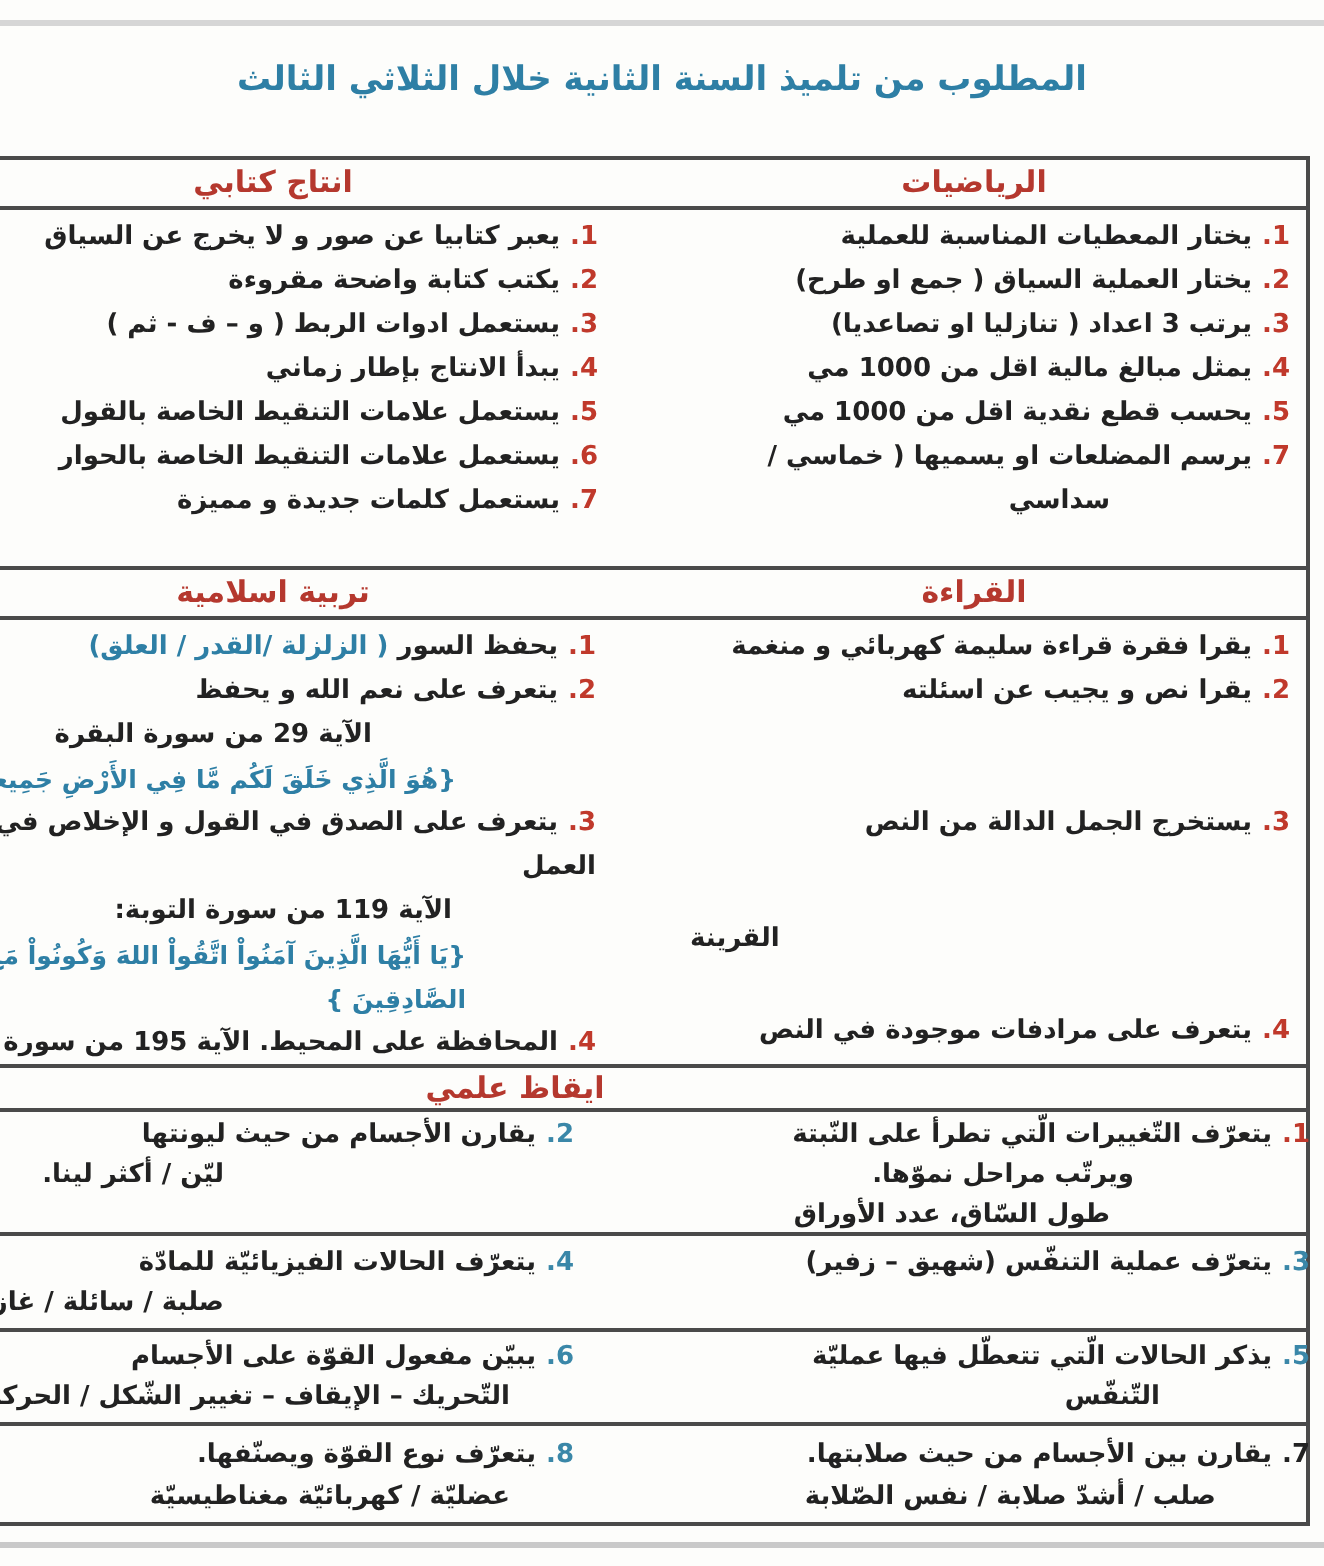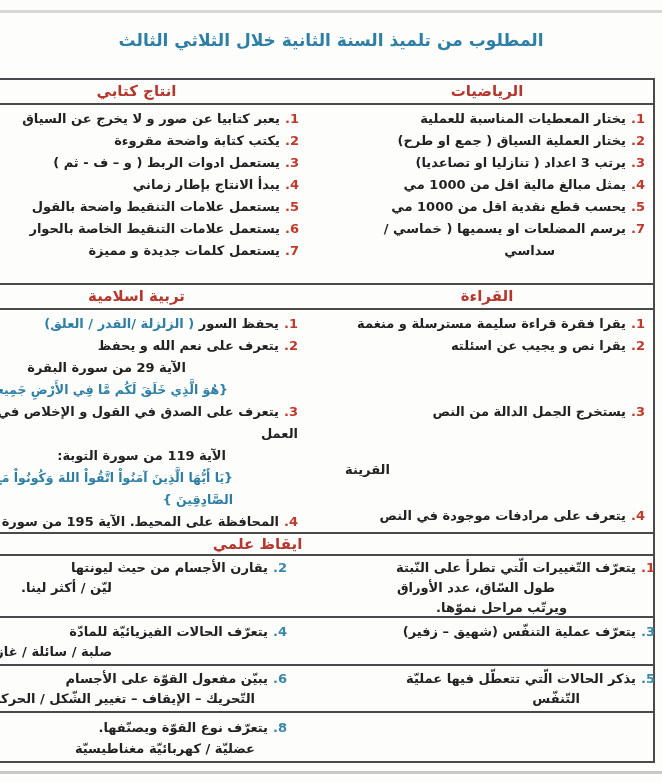--- a/index.html
+++ b/index.html
@@ -94,21 +94,21 @@
       <span class="hdr">الرياضيات</span>
     </div>
   </div>
 
   <div class="row r-content1 split">
     <div class="cell cellL">
       <div class="line"><span class="num red">1.</span><span>يعبر كتابيا عن صور و لا يخرج عن السياق</span></div>
       <div class="line"><span class="num red">2.</span><span>يكتب كتابة واضحة مقروءة</span></div>
       <div class="line"><span class="num red">3.</span><span>يستعمل ادوات الربط ( و – ف - ثم )</span></div>
       <div class="line"><span class="num red">4.</span><span>يبدأ الانتاج بإطار زماني</span></div>
-      <div class="line"><span class="num red">5.</span><span>يستعمل علامات التنقيط واضحة بالقول</span></div>
+      <div class="line"><span class="num red">5.</span><span>يستعمل علامات التنقيط الخاصة بالقول</span></div>
       <div class="line"><span class="num red">6.</span><span>يستعمل علامات التنقيط الخاصة بالحوار</span></div>
       <div class="line"><span class="num red">7.</span><span>يستعمل كلمات جديدة و مميزة</span></div>
     </div>
     <div class="cell cellR">
       <div class="line"><span class="num red">1.</span><span>يختار المعطيات المناسبة للعملية</span></div>
       <div class="line"><span class="num red">2.</span><span>يختار العملية السياق ( جمع او طرح)</span></div>
       <div class="line"><span class="num red">3.</span><span>يرتب 3 اعداد ( تنازليا او تصاعديا)</span></div>
       <div class="line"><span class="num red">4.</span><span>يمثل مبالغ مالية اقل من 1000 مي</span></div>
       <div class="line"><span class="num red">5.</span><span>يحسب قطع نقدية اقل من 1000 مي</span></div>
       <div class="line"><span class="num red">7.</span><span>يرسم المضلعات او يسميها ( خماسي /</span></div>
@@ -131,21 +131,21 @@
       <div class="line"><span class="num red">2.</span><span>يتعرف على نعم الله و يحفظ</span></div>
       <div class="line pr112">الآية 29 من سورة البقرة</div>
       <div class="line teal verse pr70">{هُوَ الَّذِي خَلَقَ لَكُم مَّا فِي الأَرْضِ جَمِيعاً}</div>
       <div class="line"><span class="num red">3.</span><span>يتعرف على الصدق في القول و الإخلاص في العمل</span></div>
       <div class="line pr72">الآية 119 من سورة التوبة:</div>
       <div class="line teal verse pr65">{يَا أَيُّهَا الَّذِينَ آمَنُواْ اتَّقُواْ اللهَ وَكُونُواْ مَعَ الصَّادِقِينَ }</div>
       <div class="line"><span class="num red">4.</span><span>المحافظة على المحيط. الآية 195 من سورة البقرة</span></div>
 
     </div>
     <div class="cell cellR">
-      <div class="line"><span class="num red">1.</span><span>يقرا فقرة قراءة سليمة مسترسلة و منغمة</span></div>
+      <div class="line"><span class="num red">1.</span><span>يقرا فقرة قراءة سليمة كهربائي و منغمة</span></div>
       <div class="line"><span class="num red">2.</span><span>يقرا نص و يجيب عن اسئلته</span></div>
       <div class="line mt44"><span class="num red">3.</span><span>يستخرج الجمل الدالة من النص</span></div>
       <div class="line alignL">القرينة</div>
       <div class="line mt24"><span class="num red">4.</span><span>يتعرف على مرادفات موجودة في النص</span></div>
       <div class="line mt18"><span class="num red">5.</span><span>يبدي رأيه في سلوك و يعلل لماذا</span></div>
     </div>
   </div>
 
   <div class="row single r-sci-hdr">
     <div class="cell">
@@ -153,22 +153,22 @@
     </div>
   </div>
 
   <div class="row sciRow r-sci1">
     <div class="cell sciL">
       <div class="line"><span class="num blue">2.</span><span>يقارن الأجسام من حيث ليونتها</span></div>
       <div class="line pr175">ليّن / أكثر لينا.</div>
     </div>
     <div class="cell sciR">
       <div class="line"><span class="num red">1.</span><span>يتعرّف التّغييرات الّتي تطرأ على النّبتة</span></div>
+      <div class="line pr88">ويرتّب مراحل نموّها.</div>
       <div class="line pr100">طول السّاق، عدد الأوراق</div>
-      <div class="line pr88">ويرتّب مراحل نموّها.</div>
     </div>
   </div>
 
   <div class="row sciRow r-sci2">
     <div class="cell sciL">
       <div class="line"><span class="num blue">4.</span><span>يتعرّف الحالات الفيزيائيّة للمادّة</span></div>
       <div class="line pr175">صلبة / سائلة / غازيّة</div>
     </div>
     <div class="cell sciR">
       <div class="line"><span class="num blue">3.</span><span>يتعرّف عملية التنفّس (شهيق – زفير)</span></div>
@@ -184,17 +184,21 @@
       <div class="line"><span class="num blue">5.</span><span>يذكر الحالات الّتي تتعطّل فيها عمليّة</span></div>
       <div class="line pr75">التّنفّس</div>
     </div>
   </div>
 
   <div class="row sciRow r-sci4">
     <div class="cell sciL">
       <div class="line"><span class="num blue">8.</span><span>يتعرّف نوع القوّة ويصنّفها.</span></div>
       <div class="line pr32">عضليّة / كهربائيّة مغناطيسيّة</div>
     </div>
+    <div class="cell sciR">
+      <div class="line"><span class="num black">7.</span><span>يقارن بين الأجسام من حيث صلابتها.</span></div>
+      <div class="line pr47">صلب / أشدّ صلابة / نفس الصّلابة</div>
+    </div>
   </div>
 
 </div>
 
 <div class="scanline bottom"></div>
 
 </body></html>

